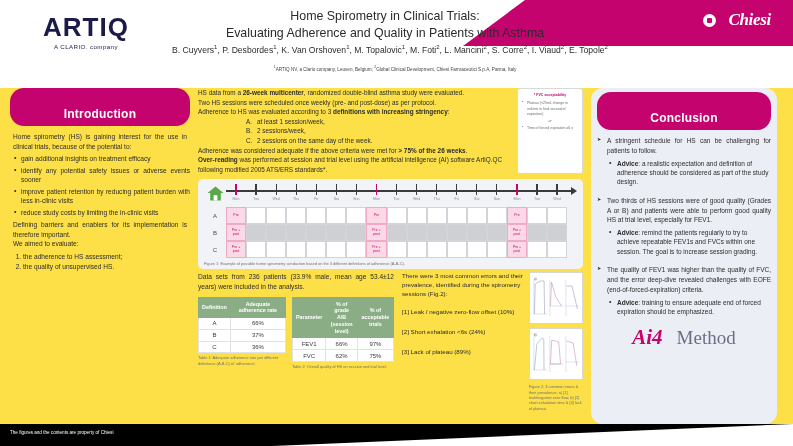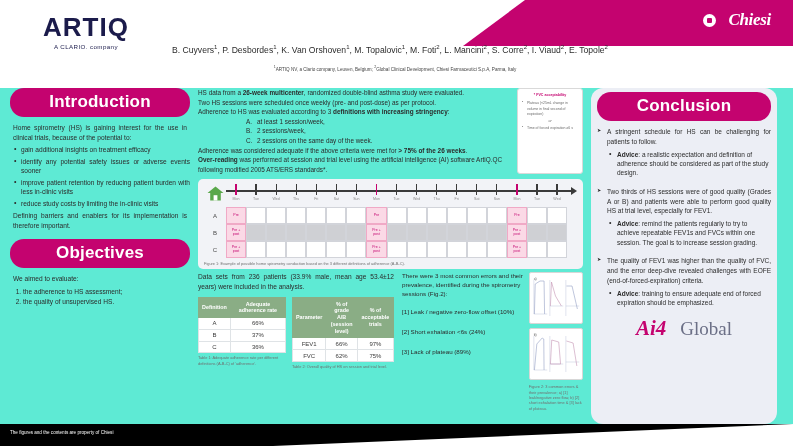--- a/index.html
+++ b/index.html
@@ -2,21 +2,21 @@
 <html><head>
 <meta charset="utf-8">
 <style>
   * { box-sizing: border-box; margin: 0; padding: 0; }
   html, body {
     width: 793px; height: 446px;
     background: #ffffff;
     font-family: "Liberation Sans", sans-serif;
     overflow: hidden;
   }
-  .poster { position: relative; width: 793px; height: 446px; background:#5eead4; }
+  .poster { position: relative; width: 793px; height: 446px; background:#fde047; }
 
   
   .header {
     position: relative; width: 793px; height: 88px;
     background:#ffffff; overflow:hidden;
   }
   .header-magenta {
     position:absolute; top:0; right:0; width:330px; height:46px;
     background:#c4036f;
     clip-path: polygon(62px 0, 330px 0, 330px 46px, 0 46px);
@@ -65,22 +65,22 @@
   .body-area {
     position:absolute; top:88px; left:0; width:793px; height:336px;
     display:flex; gap:8px; padding:0 10px;
   }
   .col-left  { width:180px; }
   .col-mid   { width:385px; }
   .col-right { width:186px; background:#eceef5; border-radius:12px; padding:4px 6px 6px; }
 
   .band {
     background:#c4036f; color:#fff; border-radius:14px;
-    text-align:center; font-weight:bold; font-size:17px;
-    padding:4px 0 5px; margin-bottom:6px; letter-spacing:0.2px;
+    text-align:center; font-weight:bold; font-size:12px;
+    padding:19px 0 5px; margin-bottom:6px; letter-spacing:0.2px;
   }
   .band.small { font-size:11.5px; padding:3px 0 4px; }
 
   .p { font-size:6.6px; color:#2b2b2b; line-height:1.45; text-align:justify; }
   .p.pad { padding:0 3px; }
   ul.bul { list-style:none; margin:3px 0 3px 0; padding:0; }
   ul.bul li {
     font-size:6.6px; color:#2b2b2b; line-height:1.45; text-align:justify;
     padding-left:11px; position:relative; margin-bottom:2px;
   }
@@ -209,20 +209,24 @@
 <div class="poster">
 
   <div class="header">
     <div class="header-magenta"></div>
 
     <div class="logo-artiq">
       <div class="word">ARTIQ</div>
       <div class="sub">A CLARIO. company</div>
     </div>
 
+    <div class="title-block">
+      <div class="t1">Home Spirometry in Clinical Trials:</div>
+      <div class="t1">Evaluating Adherence and Quality in Patients with Asthma</div>
+    </div>
 
     <div class="authors">B. Cuyvers<sup>1</sup>, P. Desbordes<sup>1</sup>, K. Van Orshoven<sup>1</sup>, M. Topalovic<sup>1</sup>, M. Foti<sup>2</sup>, L. Mancini<sup>2</sup>, S. Corre<sup>2</sup>, I. Viaud<sup>2</sup>, E. Topole<sup>2</sup></div>
     <div class="affil"><sup>1</sup>ARTIQ NV, a Clario company, Leuven, Belgium; <sup>2</sup>Global Clinical Development, Chiesi Farmaceutici S.p.A, Parma, Italy</div>
 
     <div class="logo-chiesi">
       <span class="chiesi-mark"></span>
       <span class="chiesi-text">Chiesi</span>
     </div>
   </div>
 
@@ -233,21 +237,20 @@
       <div class="band">Introduction</div>
       <div class="p pad">Home spirometry (HS) is gaining interest for the use in clinical trials, because of the potential to:</div>
       <ul class="bul">
         <li>gain additional insights on treatment efficacy</li>
         <li>identify any potential safety issues or adverse events sooner</li>
         <li>improve patient retention by reducing patient burden with less in-clinic visits</li>
         <li>reduce study costs by limiting the in-clinic visits</li>
       </ul>
       <div class="p pad">Defining barriers and enablers for its implementation is therefore important.</div>
 
-      <div class="band" style="margin-top:9px">Objectives</div>
       <div class="p pad">We aimed to evaluate:</div>
       <ol class="num">
         <li>the adherence to HS assessment;</li>
         <li>the quality of unsupervised HS.</li>
       </ol>
     </div>
 
     <div class="col-mid">
 
 
@@ -554,21 +557,21 @@
       <div class="adv-li"><b>Advice</b><span>: a realistic expectation and definition of adherence should be considered as part of the study design.</span></div>
 
       <div class="arrow-li">Two thirds of HS sessions were of good quality (Grades A or B) and patients were able to perform good quality HS at trial level, especially for FEV1.</div>
       <div class="adv-li"><b>Advice</b><span>: remind the patients regularly to try to achieve repeatable FEV1s and FVCs within one session. The goal is to increase session grading.</span></div>
 
       <div class="arrow-li">The quality of FEV1 was higher than the quality of FVC, and the error deep-dive revealed challenges with EOFE (end-of-forced-expiration) criteria.</div>
       <div class="adv-li"><b>Advice</b><span>: training to ensure adequate end of forced expiration should be emphasized.</span></div>
 
       <div class="ai4">
         <span class="g">Ai4</span>
-        <span class="w">Global</span>
+        <span class="w">Method</span>
       </div>
     </div>
   </div>
 
   <div class="footer">
     <div class="wedge"></div>
     <div class="txt">The figures and the contents are property of Chiesi</div>
   </div>
 </div>
 

